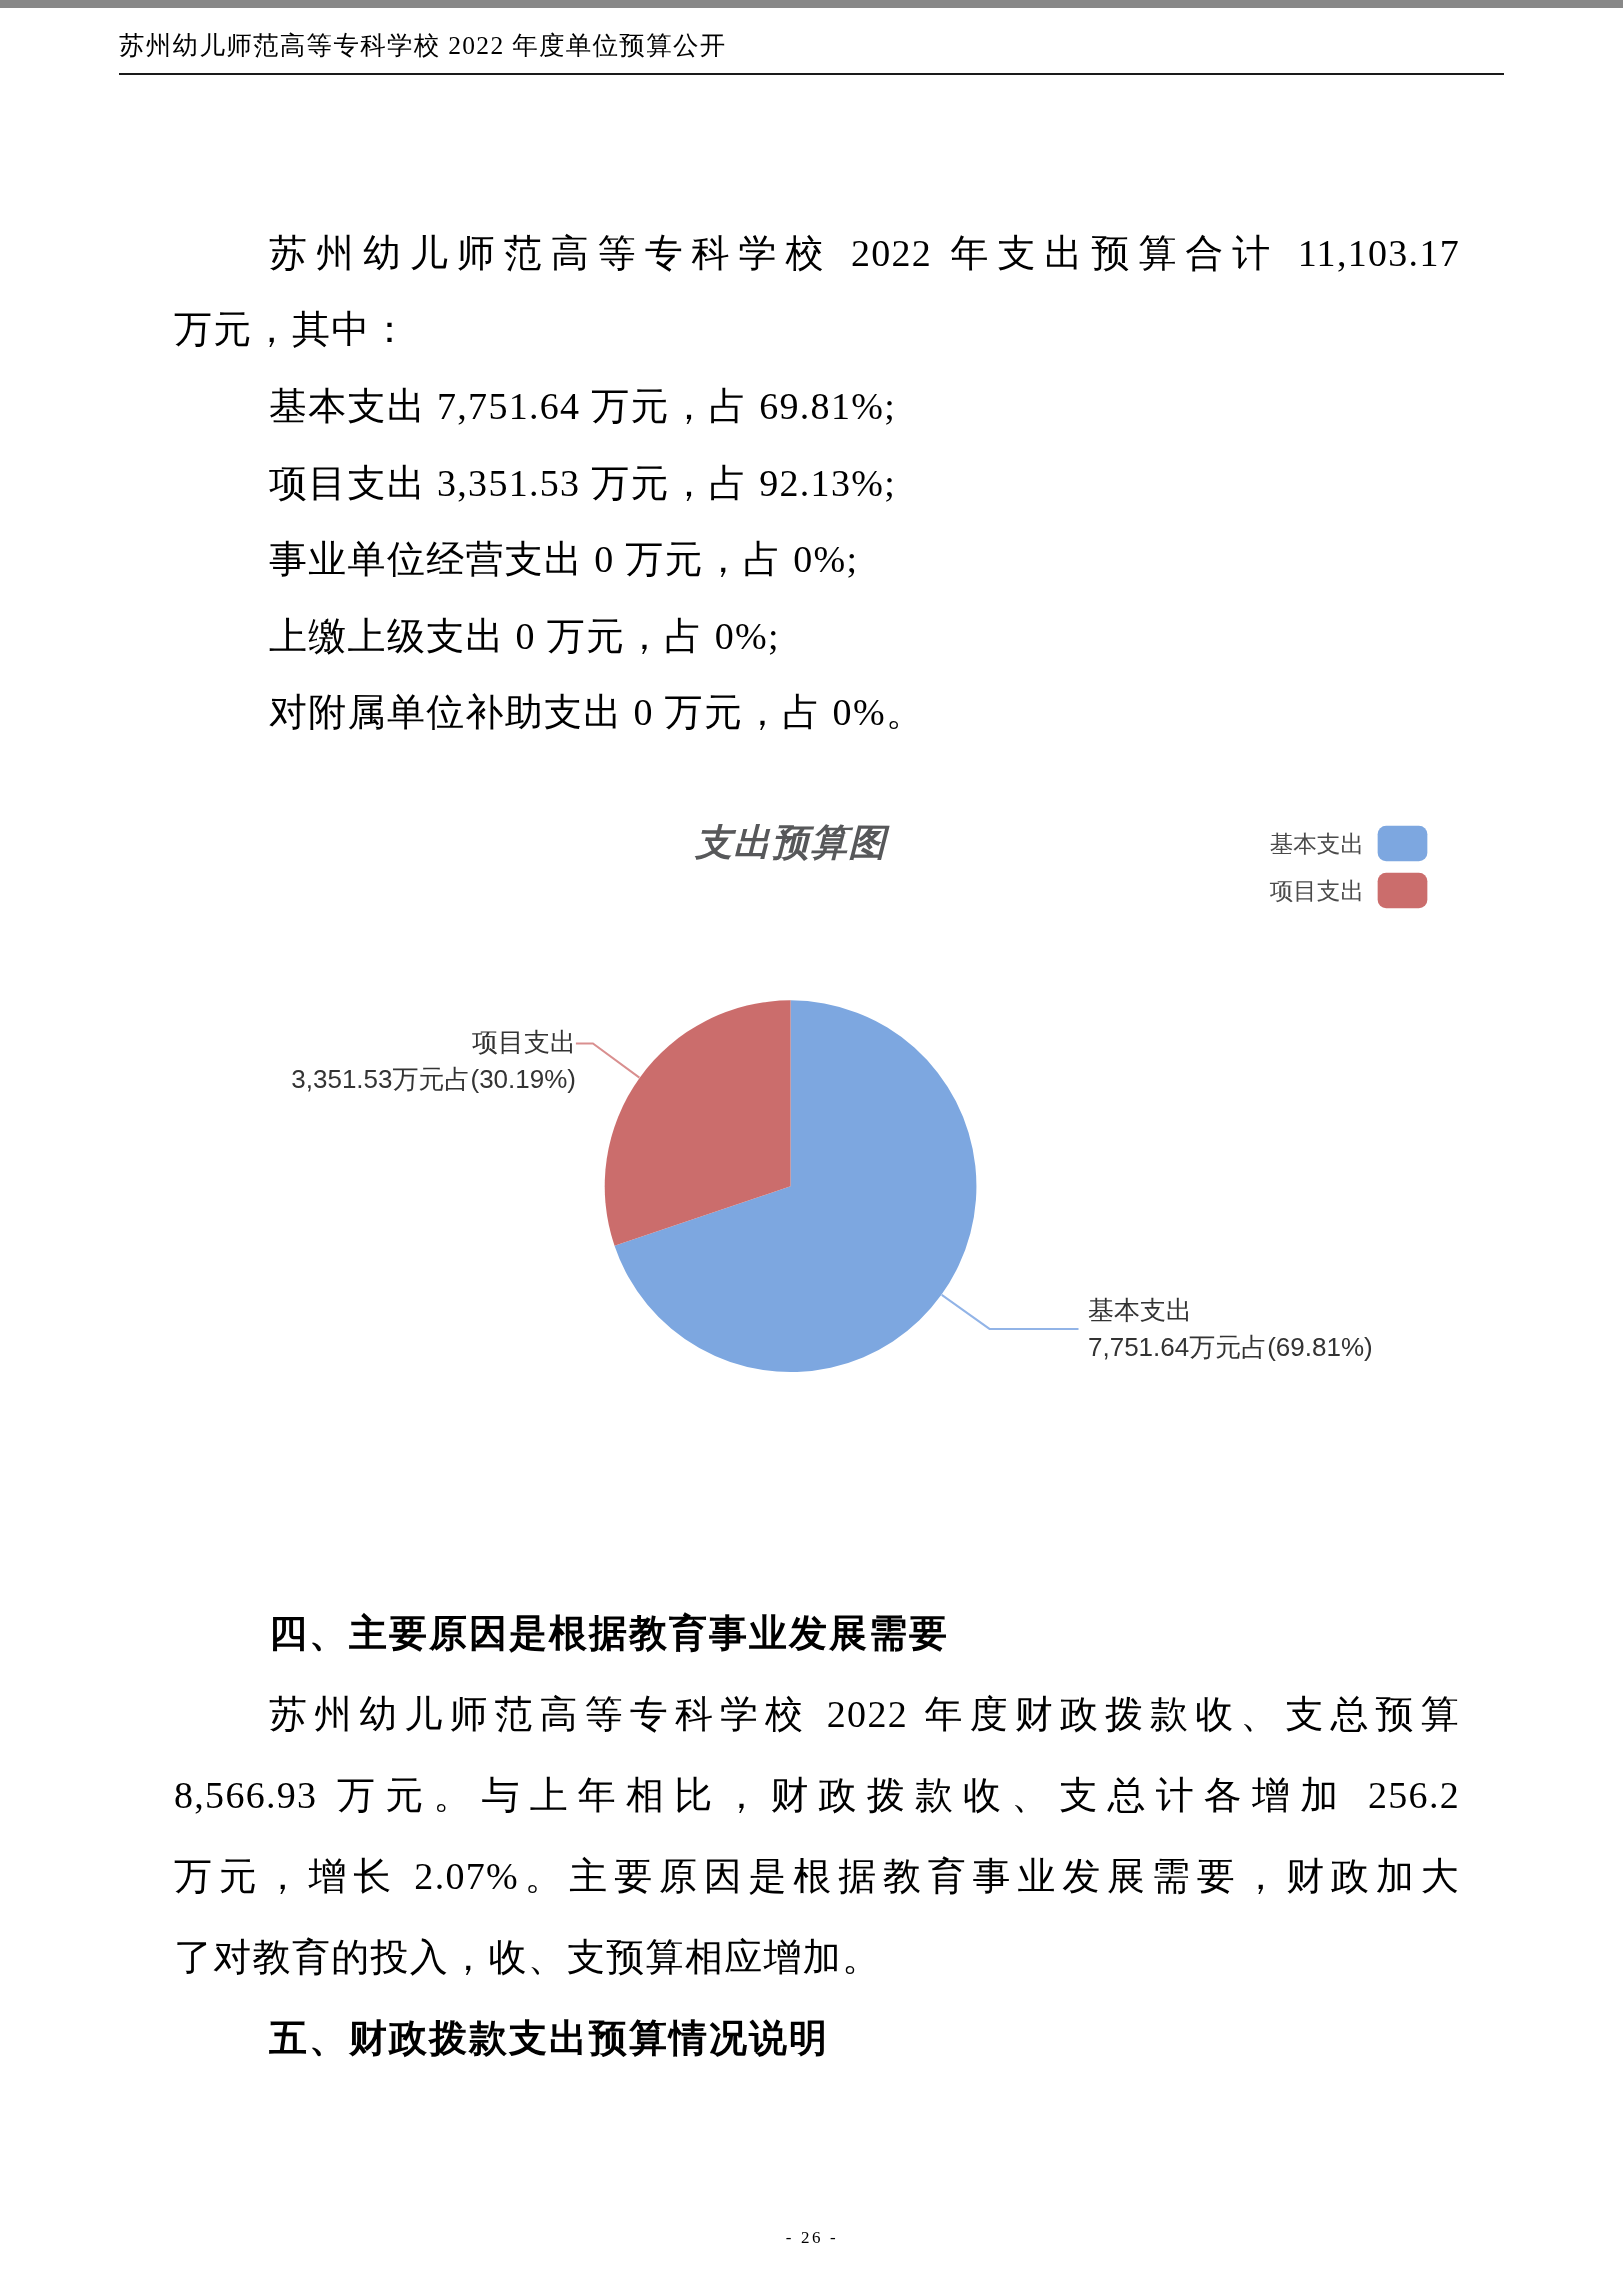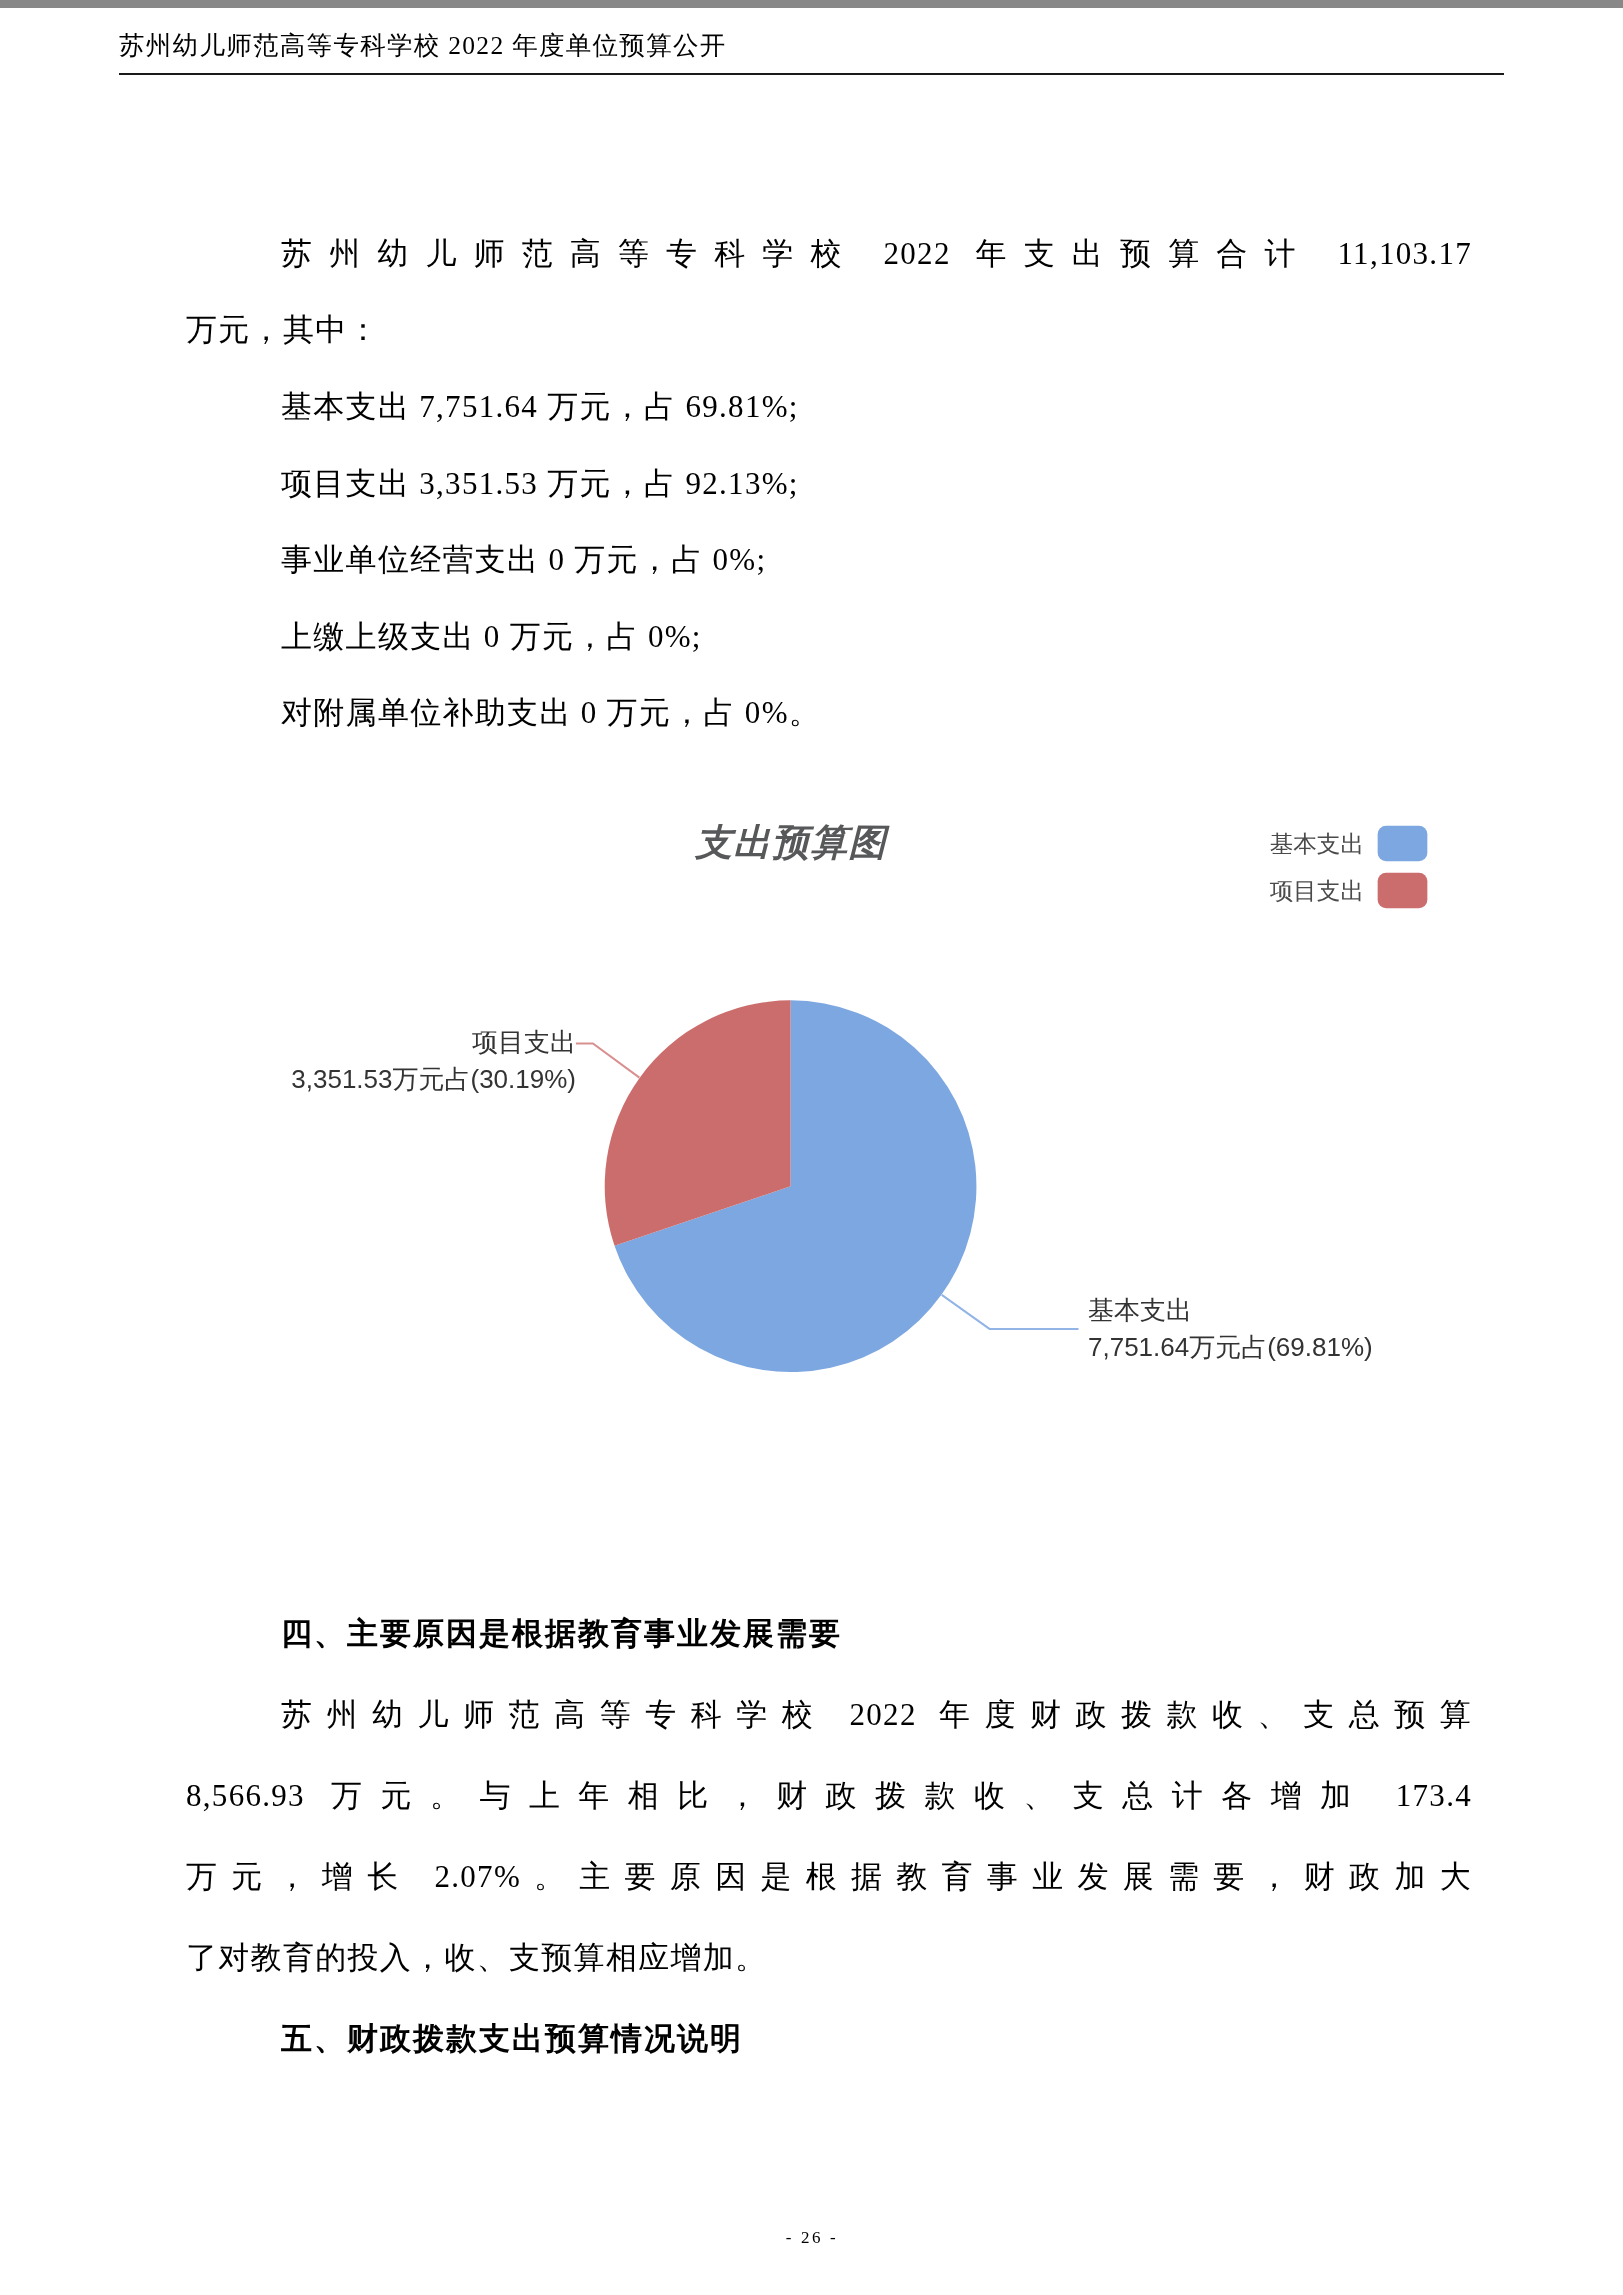--- a/index.html
+++ b/index.html
@@ -20,22 +20,22 @@
     color:#000;
     white-space:nowrap;
   }
   .header-rule {
     position:absolute; left:119px; top:65px;
     width:1385px; height:0;
     border-bottom:2.6px solid #1a1a1a;
   }
   
   .bline {
-    position:absolute; left:186px; width:1286px;
-    font-size:31px; line-height:77px;
+    position:absolute; left:174px; width:1286px;
+    font-size:38px; line-height:77px;
     letter-spacing:1.3px;
     white-space:nowrap;
   }
   .bline.just {
     white-space:normal;
     text-align:justify;
     text-align-last:justify;
     text-justify:inter-character;
   }
   .bline.indent { text-indent:95px; }
@@ -121,21 +121,21 @@
     <div>项目支出</div>
     <div>3,351.53万元占(30.19%)</div>
   </div>
   <div class="pie-label basic">
     <div>基本支出</div>
     <div>7,751.64万元占(69.81%)</div>
   </div>
 
   <div class="bline bold indent" style="top:1587px">四、主要原因是根据教育事业发展需要</div>
   <div class="bline just indent" style="top:1668px">苏州幼儿师范高等专科学校 2022 年度财政拨款收、支总预算</div>
-  <div class="bline just" style="top:1749px">8,566.93 万元。与上年相比，财政拨款收、支总计各增加 173.4</div>
+  <div class="bline just" style="top:1749px">8,566.93 万元。与上年相比，财政拨款收、支总计各增加 256.2</div>
   <div class="bline just" style="top:1830px">万元，增长 2.07%。主要原因是根据教育事业发展需要，财政加大</div>
   <div class="bline" style="top:1911px">了对教育的投入，收、支预算相应增加。</div>
 
   <div class="bline bold indent" style="top:1992px">五、财政拨款支出预算情况说明</div>
 
   <div class="doc-footer">- 26 -</div>
 
 </div>
 
 

